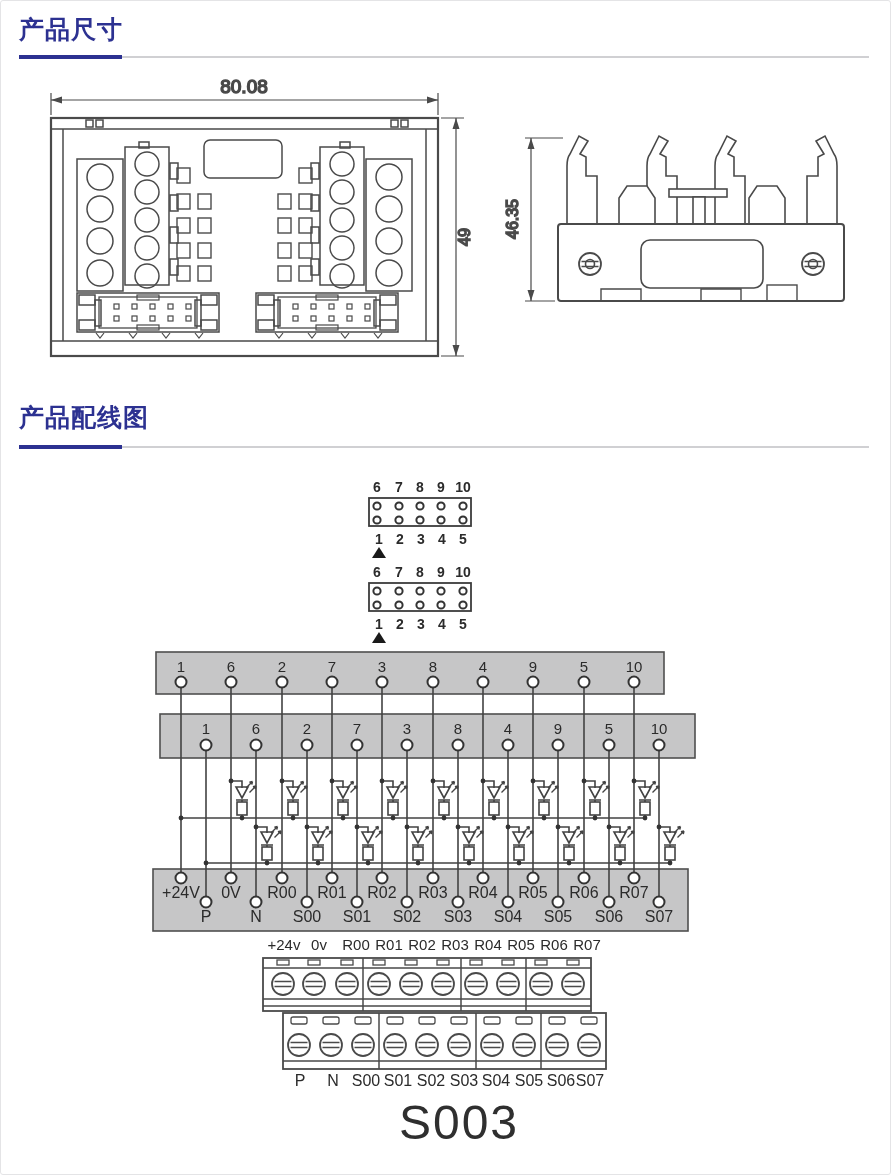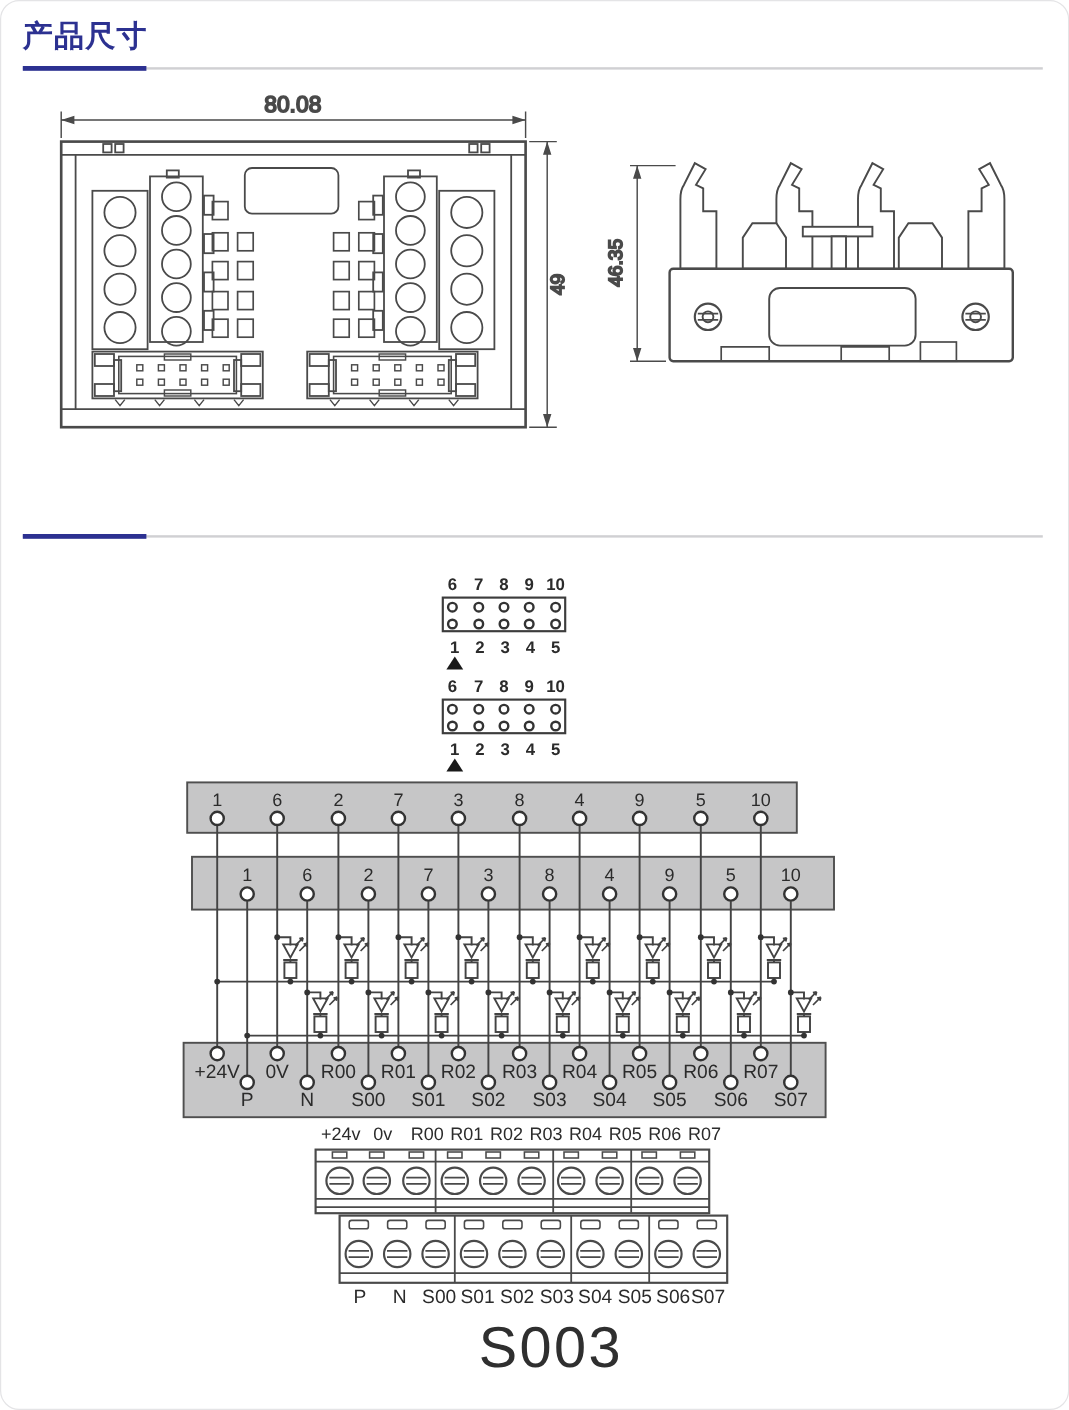--- a/index.html
+++ b/index.html
@@ -1,17 +1,17 @@
 <!DOCTYPE html>
 <html><head>
 <meta charset="utf-8">
 <style>
   html,body{margin:0;padding:0;background:#fff;}
   .page{position:relative;width:889px;height:1173px;margin:0;background:#fff;
-        border:1px solid #e4e4e6;border-radius:16px;overflow:hidden;
+        border:1px solid #e4e4e6;border-radius:3px;overflow:hidden;
         font-family:"Liberation Sans","DejaVu Sans",sans-serif;}
   .h1{position:absolute;left:18px;font-size:25px;font-weight:bold;color:#2c3191;letter-spacing:1px;}
   .rule{position:absolute;left:18px;width:850px;height:2px;background:#d0d0d3;}
   .rule .acc{position:absolute;left:0;top:-1px;width:103px;height:4px;background:#2c3191;}
   svg{position:absolute;left:0;top:0;}
   text{fill:#2b2b2b;text-anchor:middle;}
   .t14{font:600 14px "Liberation Sans",sans-serif;}
   .t15{font:500 15px "Liberation Sans",sans-serif;}
   .t16{font:500 16px "Liberation Sans",sans-serif;}
   .dim{font:400 19px "Liberation Sans",sans-serif;fill:#3a3a3a;}
@@ -21,20 +21,21 @@
 </head>
 <body>
 
 <div class="page">
 
   <div class="h1" style="top:12px">产品尺寸</div>
   <div class="rule" style="top:55px">
       <span class="acc"></span>
     </div>
 
+  <div class="h1" style="top:400px">产品配线图</div>
   <div class="rule" style="top:445px">
       <span class="acc"></span>
     </div>
 
   <svg width="889" height="1173" viewBox="0 0 889 1173">
     <defs>
       <g id="bpin">
           <circle r="5.5" fill="#fff" stroke="#333" stroke-width="2"></circle>
         </g>
       <g id="hpin">

